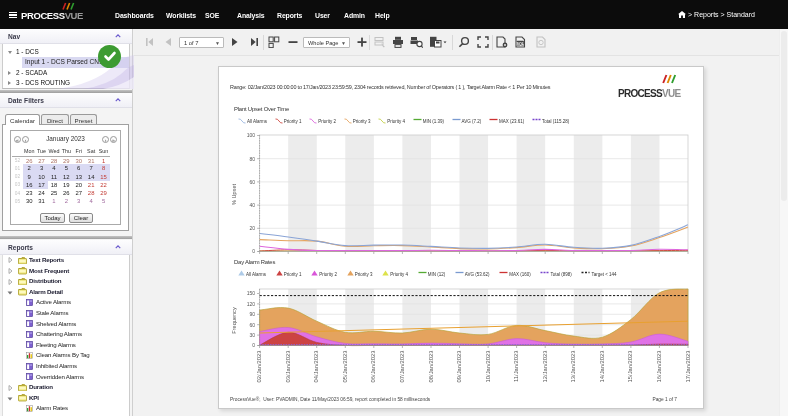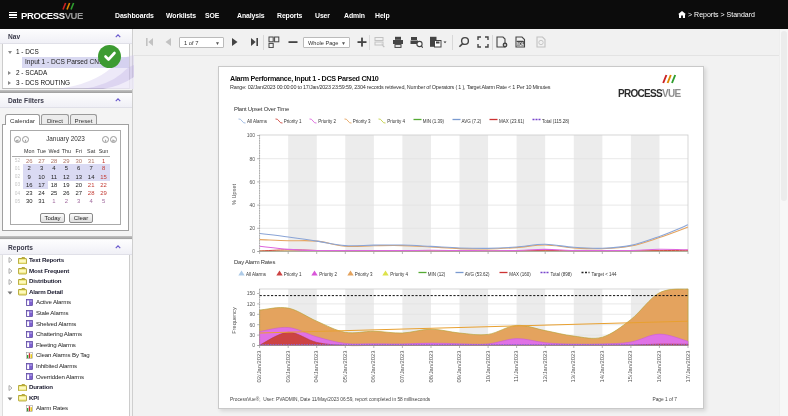--- a/index.html
+++ b/index.html
@@ -408,21 +408,20 @@
     <svg style="position:absolute;left:402px;top:7px" width="11" height="12" viewBox="0 0 11 12">
       <path d="M1,1 L6.5,1 L9,3.5 L9,11 L1,11 Z" fill="none" stroke="#c2c2c2" stroke-width="1.1"></path>
       <circle cx="5" cy="6.5" r="2.2" fill="none" stroke="#c2c2c2" stroke-width="0.9"></circle>
     </svg>
   </div>
 <div id="viewer"></div>
 <div id="vscroll"></div>
 <div id="vthumb"></div>
 
 <div id="page">
-  <div id="rtitle">Alarm Performance, Input 1 - DCS Parsed CN10</div>
   <div id="rsub">Range: 02/Jan/2023 00:00:00 to 17/Jan/2023 23:59:59, 2304 records retrieved, Number of Operators ( 1 ), Target Alarm Rate &lt; 1 Per 10 Minutes</div>
   <div id="plogo">
     <span style="font-size:10px;font-weight:bold;color:#2b2b2b;letter-spacing:-0.7px;">PROCESS</span><span style="font-size:10px;font-weight:bold;color:#8e8e8e;letter-spacing:-0.7px;">VUE</span>
     <svg class="abs" style="left:44px;top:-9px" width="17" height="10" viewBox="0 0 17 10">
       <path d="M1.2,9 L4.4,1" stroke="#cc2222" stroke-width="1.9"></path>
       <path d="M5.6,9 L8.8,1" stroke="#dd8800" stroke-width="1.9"></path>
       <path d="M10,9 L13.2,1" stroke="#2f9e2f" stroke-width="1.9"></path>
     </svg>
   </div>
   <div class="chlabel" style="top:39px">Plant Upset Over Time</div>

